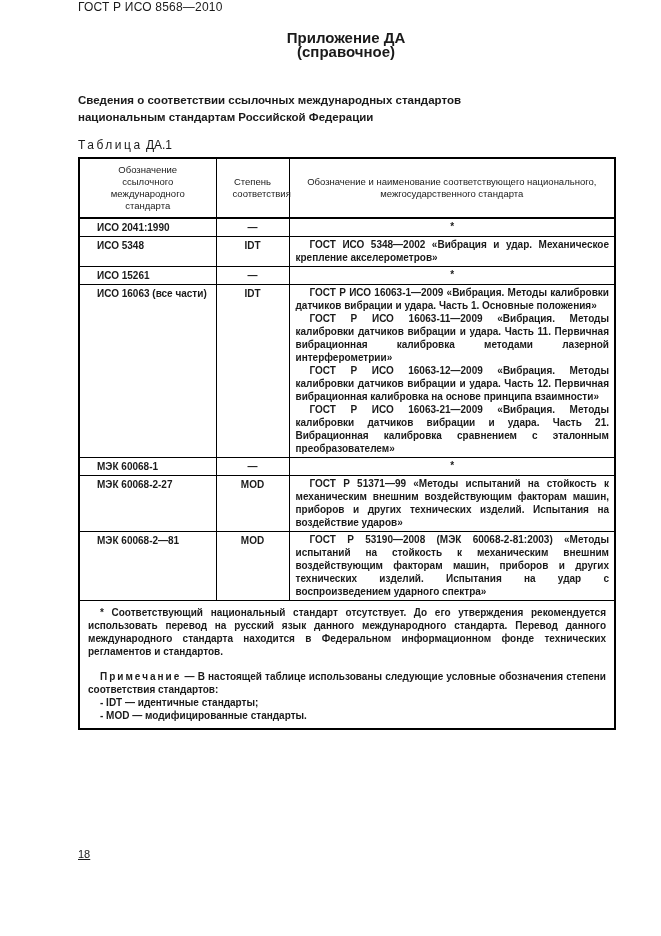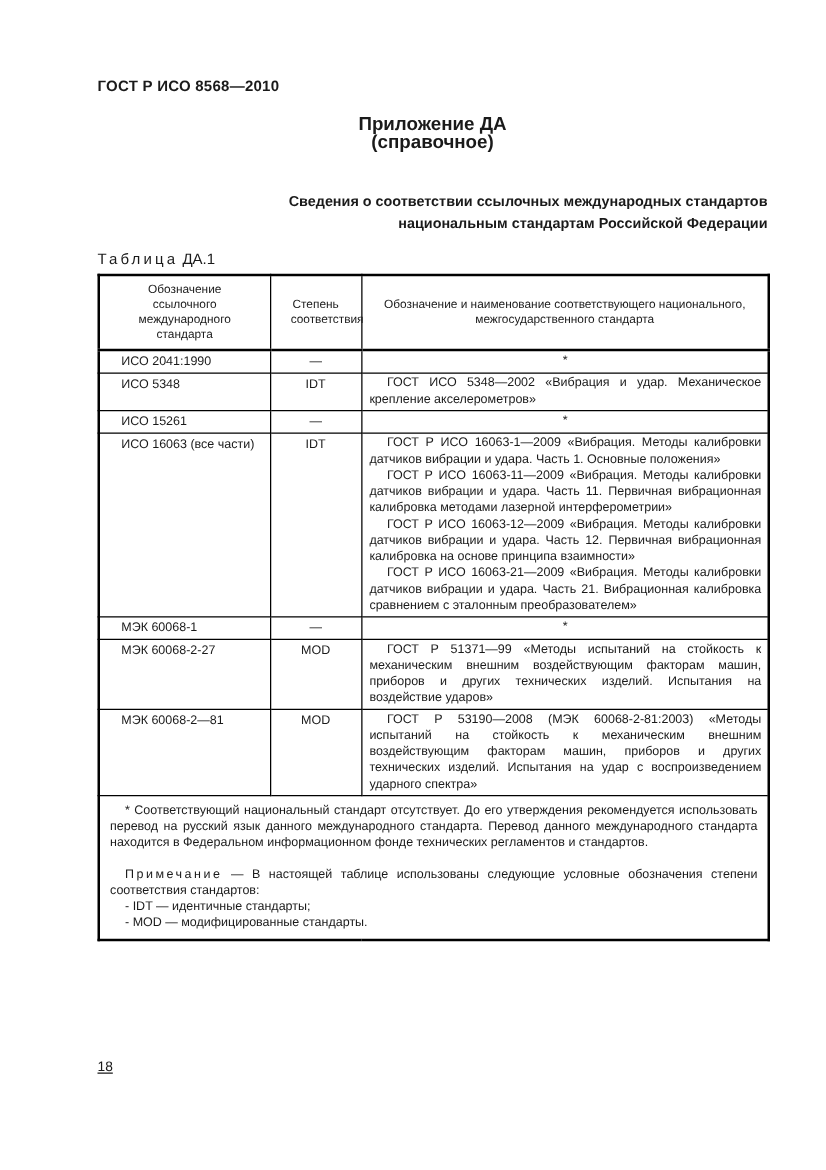--- a/index.html
+++ b/index.html
@@ -10,35 +10,34 @@
     background: #ffffff;
     color: #1a1a1a;
     font-family: "Liberation Sans", sans-serif;
     position: relative;
     overflow: hidden;
   }
   .page { position: relative; width: 661px; height: 936px; }
   .content { margin-left: 78px; width: 536px; }
 
   .doc-code {
-    padding-top: 62px;
     font-size: 12px;
-    font-weight: bold;
+    font-weight: normal;
     letter-spacing: 0.2px;
   }
   .annex {
     margin-top: 17px;
     text-align: center;
     font-size: 15px;
     font-weight: bold;
     line-height: 14px;
   }
   .section-title {
     margin-top: 33px;
-    text-align: right;
+    text-align: left;
     font-size: 11.5px;
     font-weight: bold;
     line-height: 17px;
   }
   .table-caption {
     margin-top: 12px;
     font-size: 12px;
   }
   .table-caption .spaced { letter-spacing: 2.5px; }
 
@@ -46,20 +45,21 @@
     margin-top: 5px;
     width: 536px;
     border-collapse: collapse;
     border: 2px solid #000;
     table-layout: fixed;
   }
   table.corr th, table.corr td {
     border: 1px solid #000;
     font-size: 10px;
     vertical-align: top;
+    font-weight: bold;
   }
   table.corr thead th {
     font-weight: normal;
     font-size: 9.5px;
     line-height: 12px;
     text-align: center;
     vertical-align: middle;
     padding: 5px 16px;
     border-bottom: 2px solid #000;
   }

